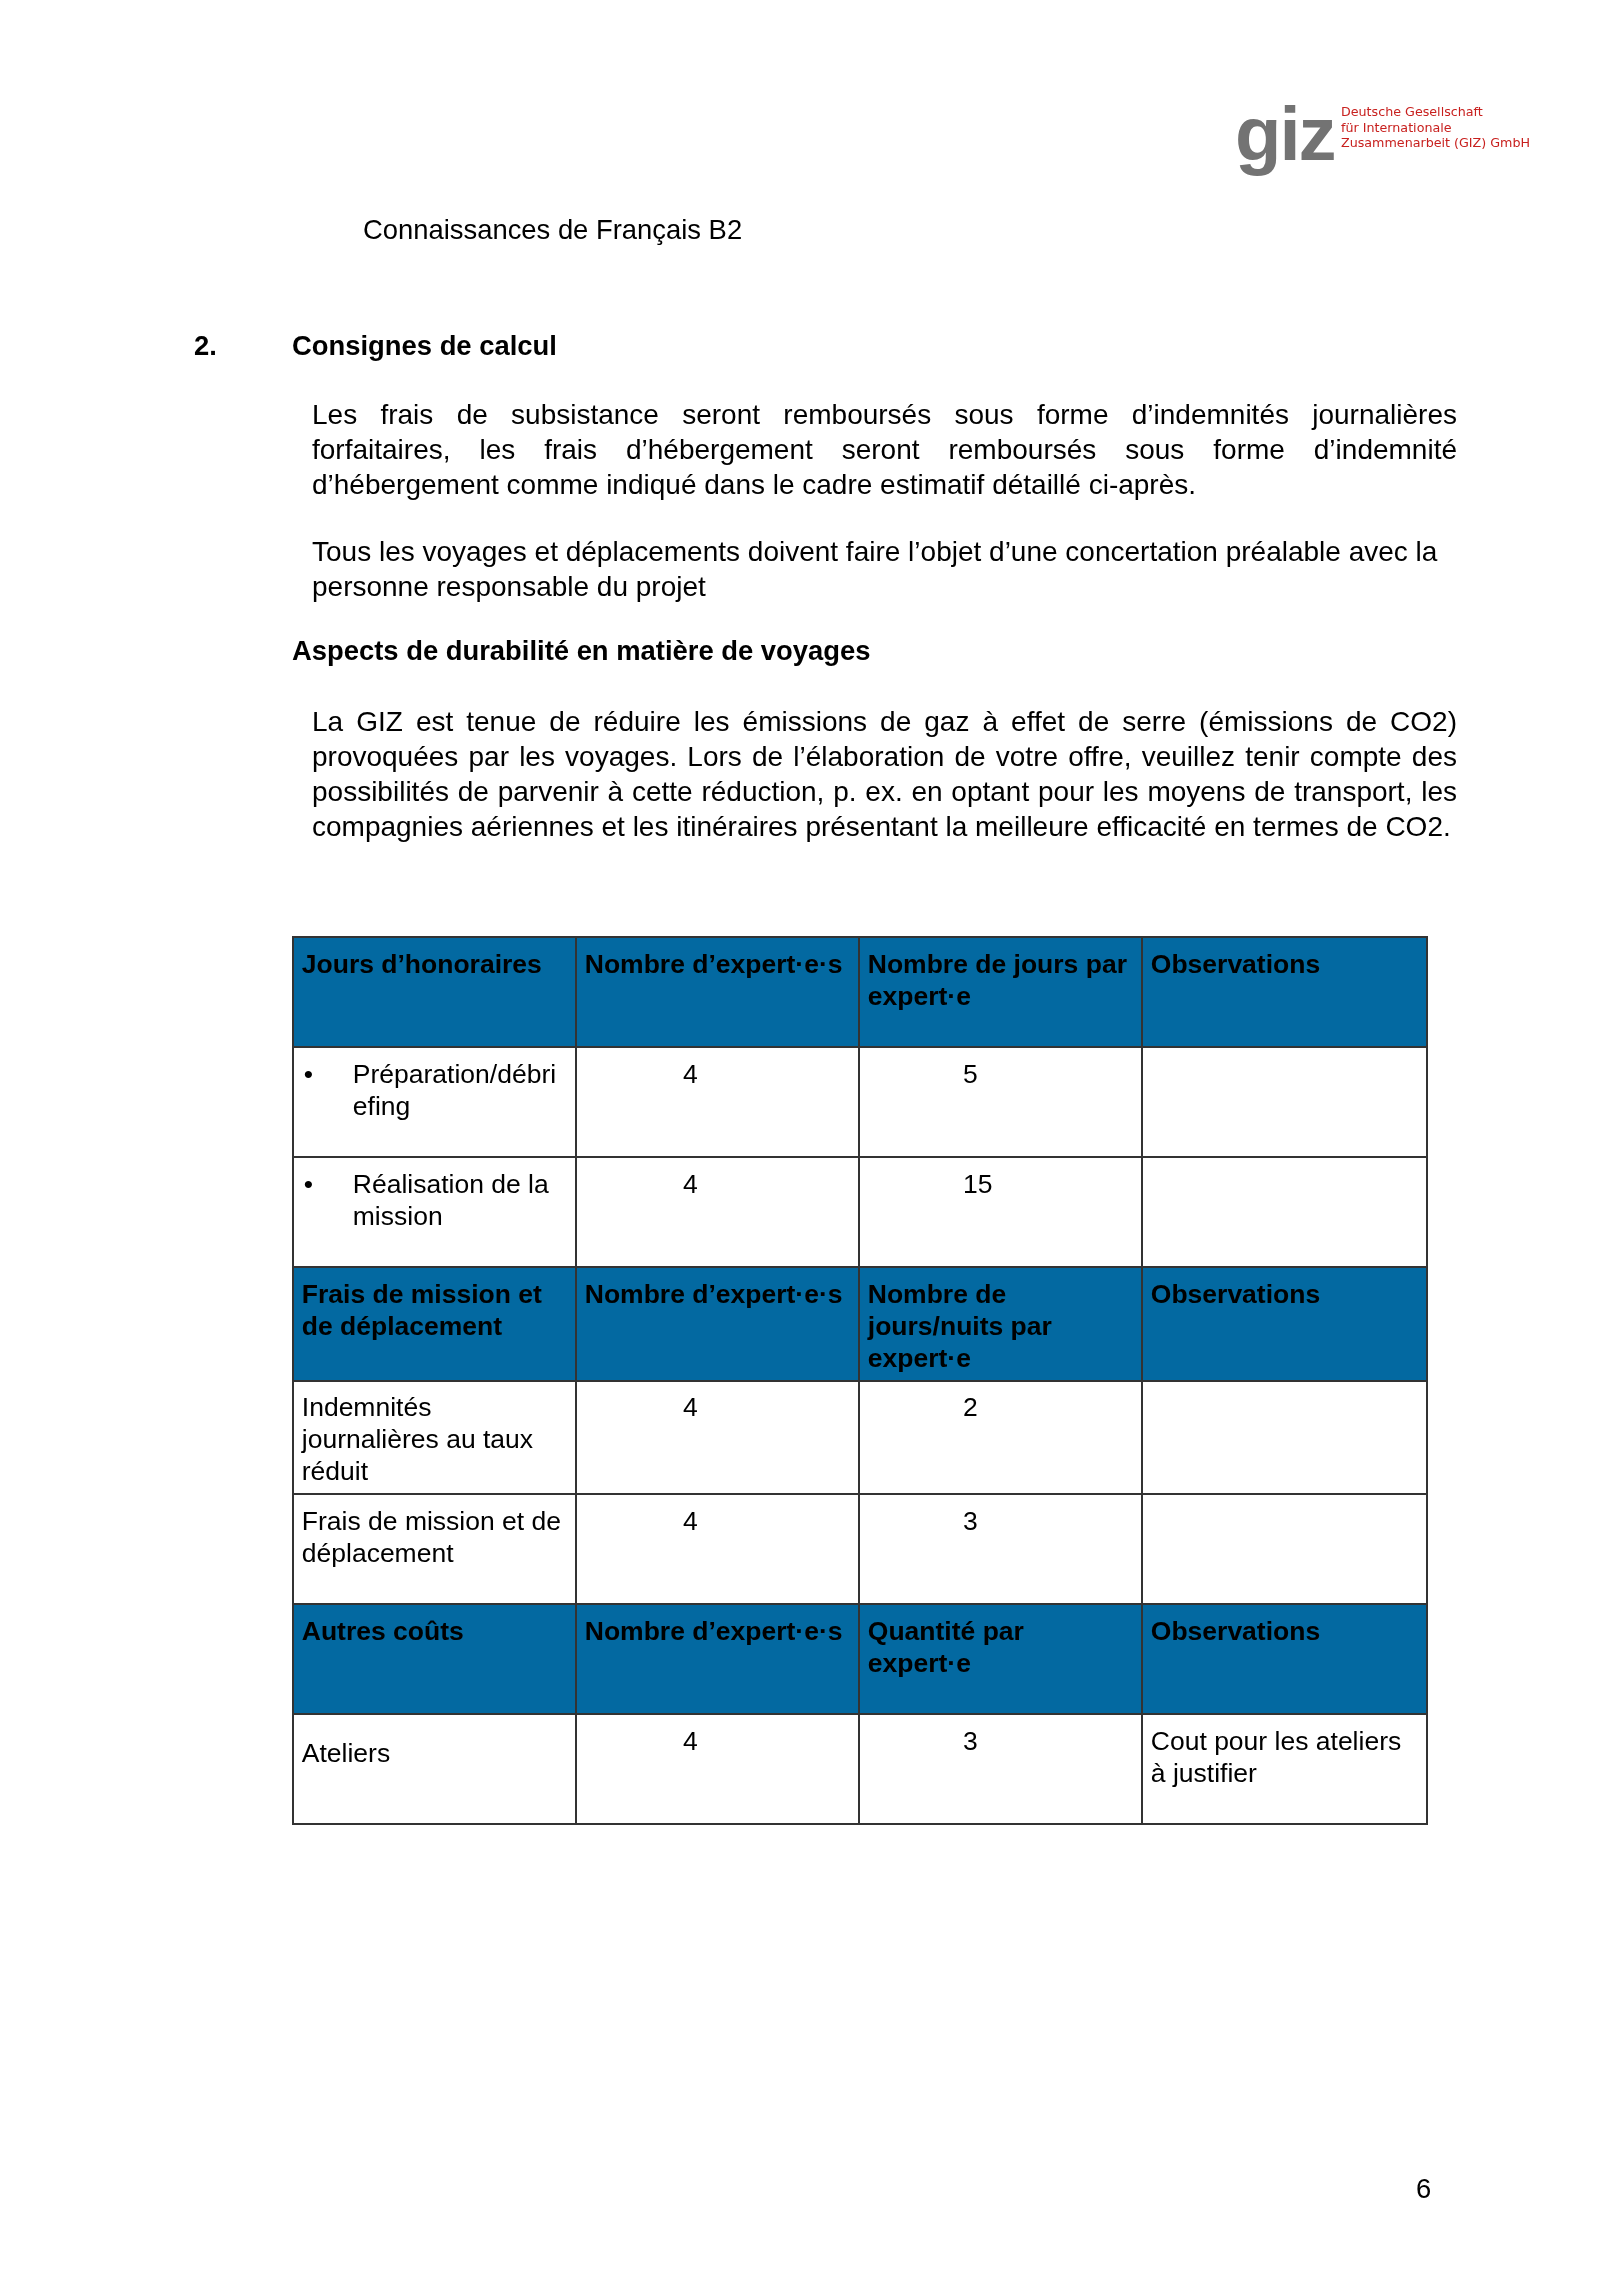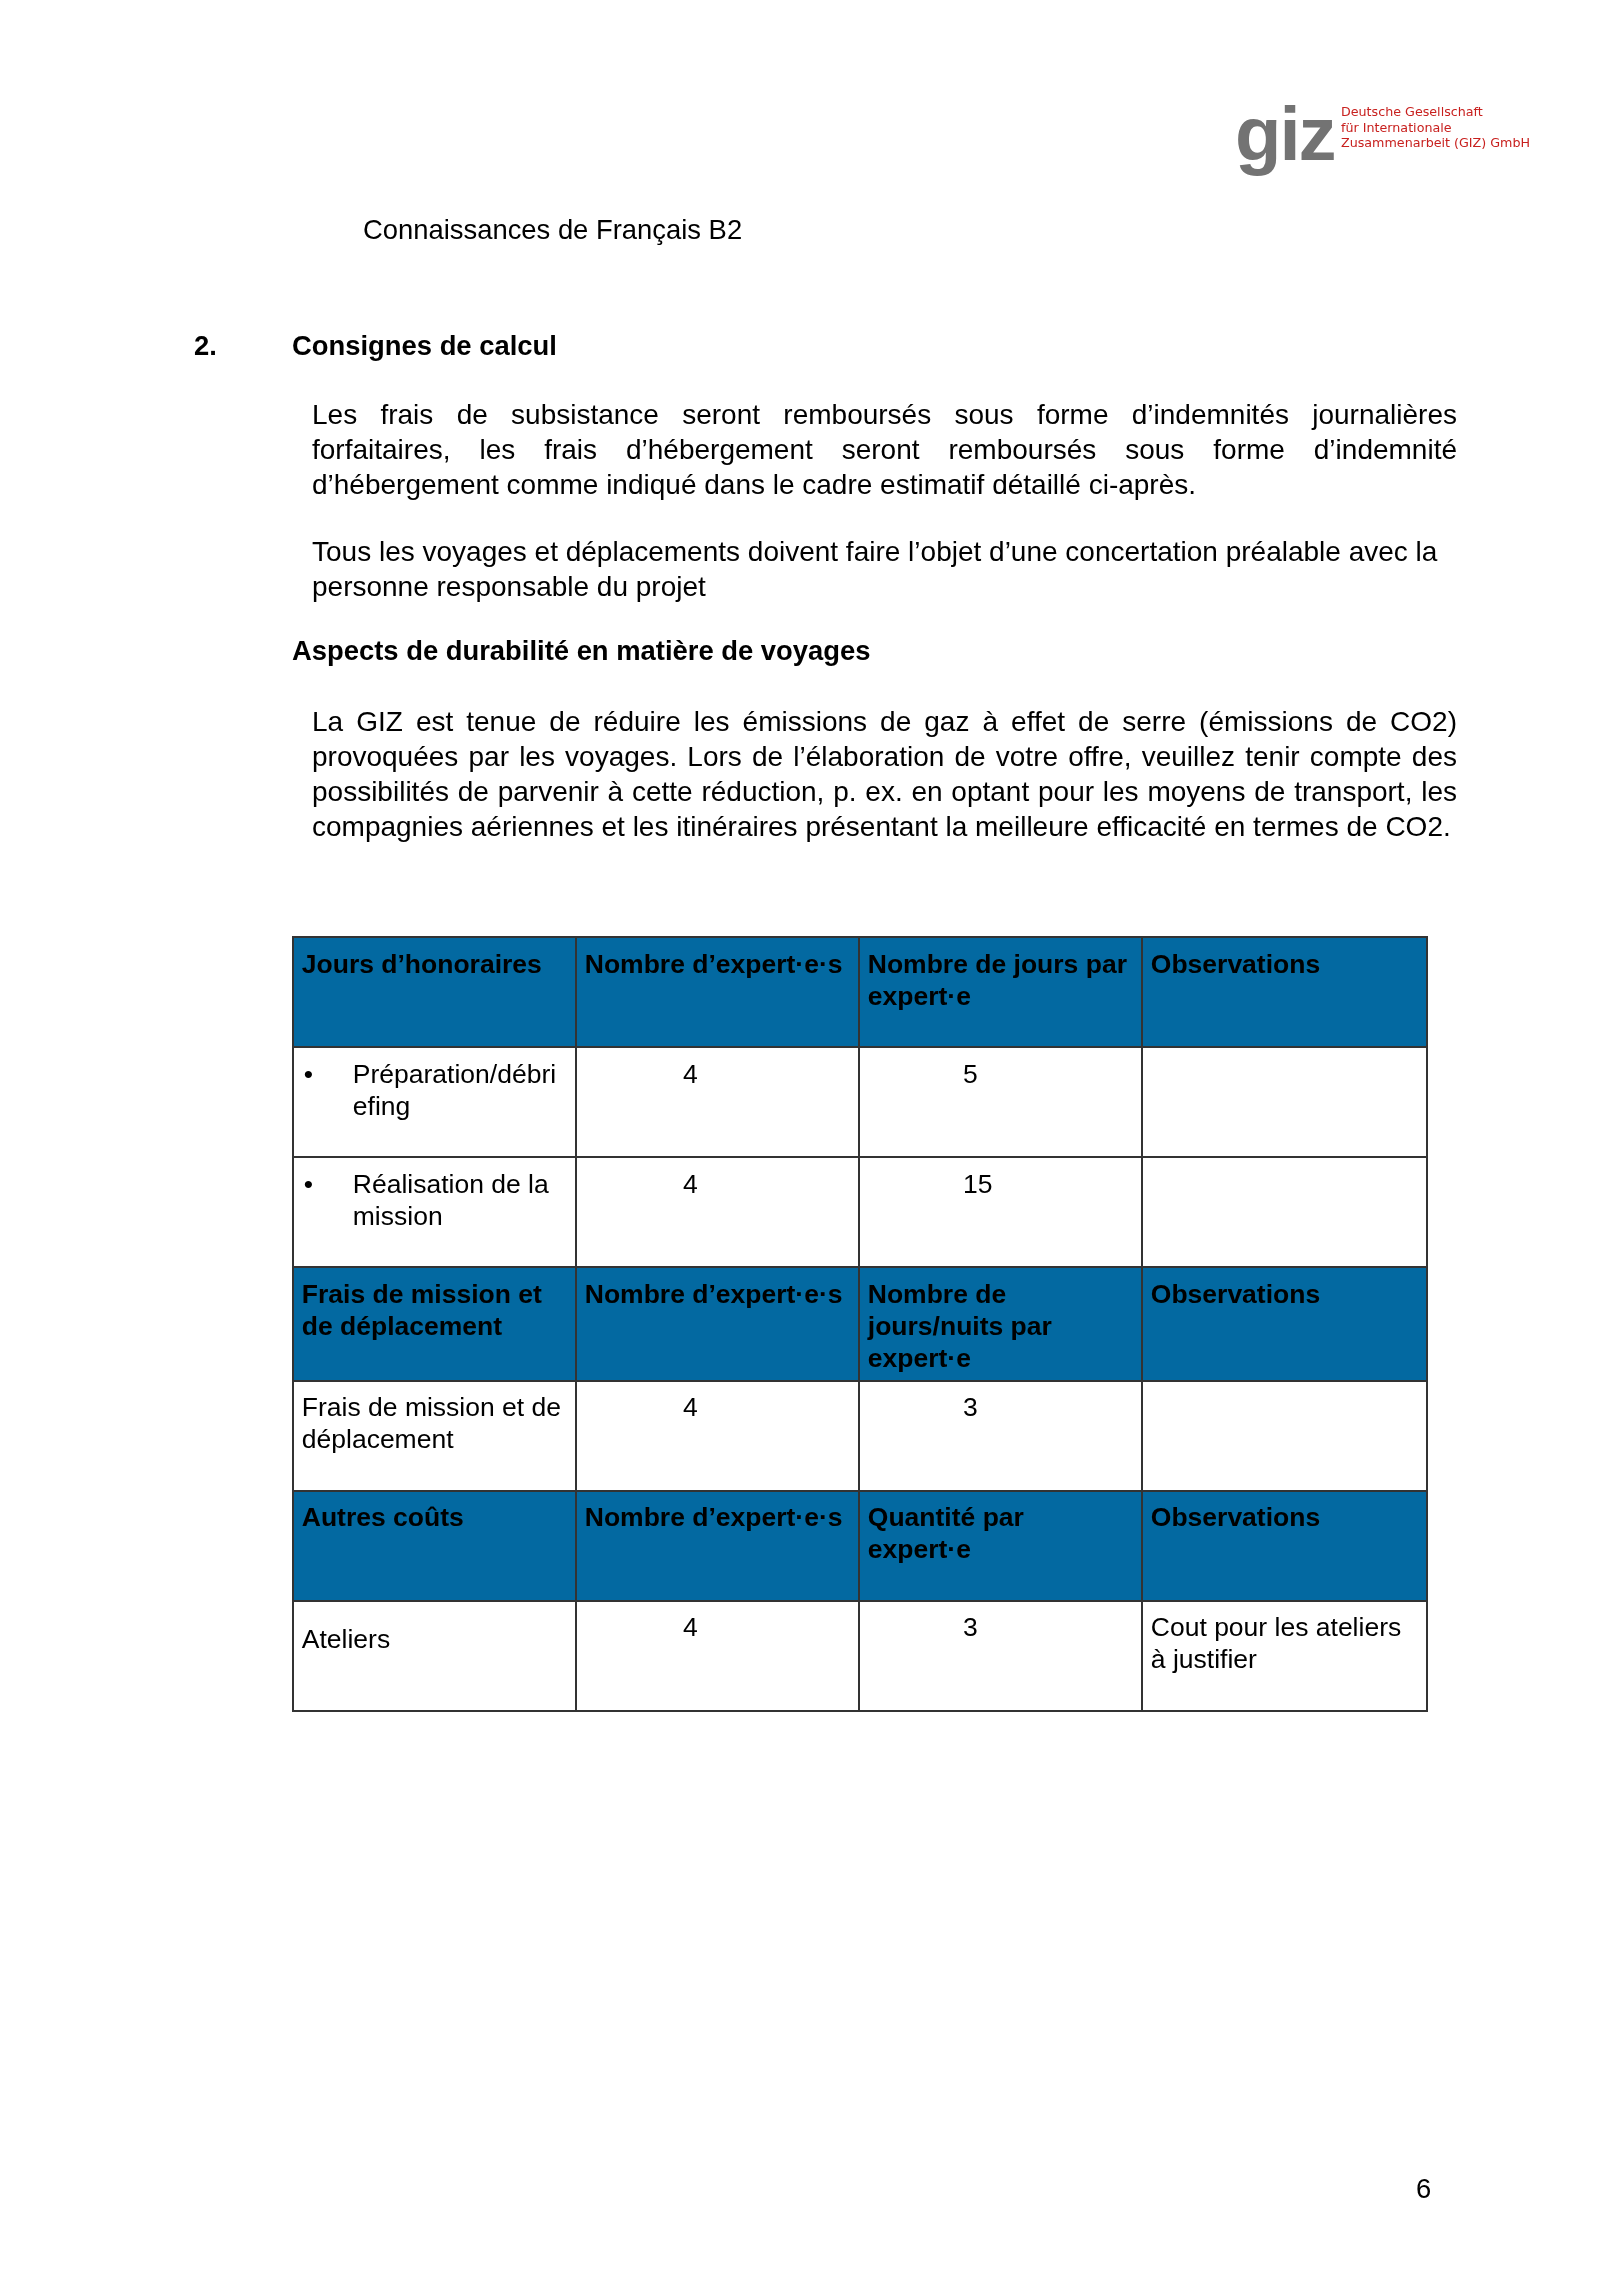--- a/index.html
+++ b/index.html
@@ -91,20 +91,26 @@
     <td></td>
   </tr>
 
   <tr class="hdr">
     <td>Frais de mission et de déplacement</td>
     <td>Nombre d’expert·e·s</td>
     <td>Nombre de jours/nuits par expert·e</td>
     <td>Observations</td>
   </tr>
   <tr>
+    <td>Indemnités journalières au taux réduit</td>
+    <td class="num">4</td>
+    <td class="num2">2</td>
+    <td></td>
+  </tr>
+  <tr>
     <td>Frais de mission et de déplacement</td>
     <td class="num">4</td>
     <td class="num2">3</td>
     <td></td>
   </tr>
 
   <tr class="hdr">
     <td>Autres coûts</td>
     <td>Nombre d’expert·e·s</td>
     <td>Quantité par expert·e</td>

